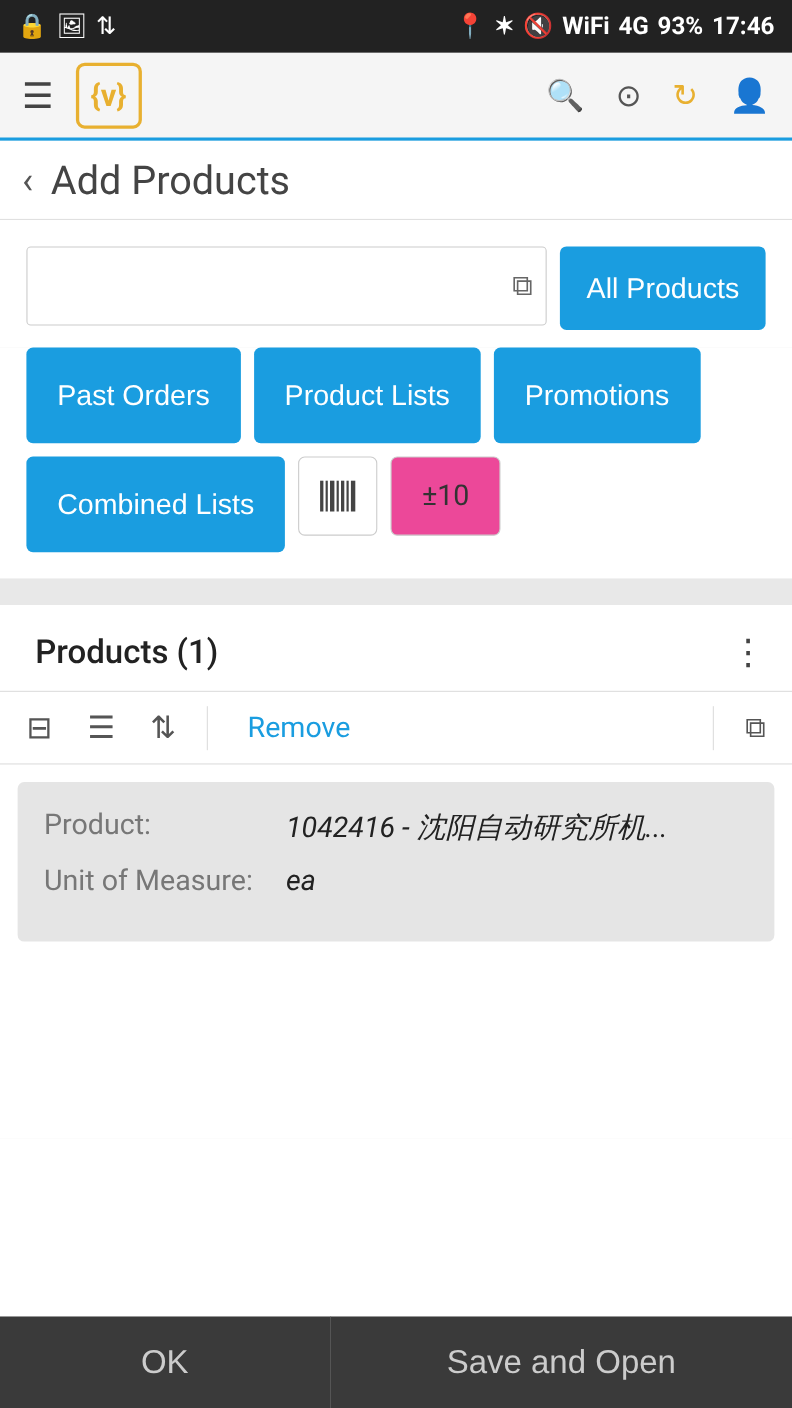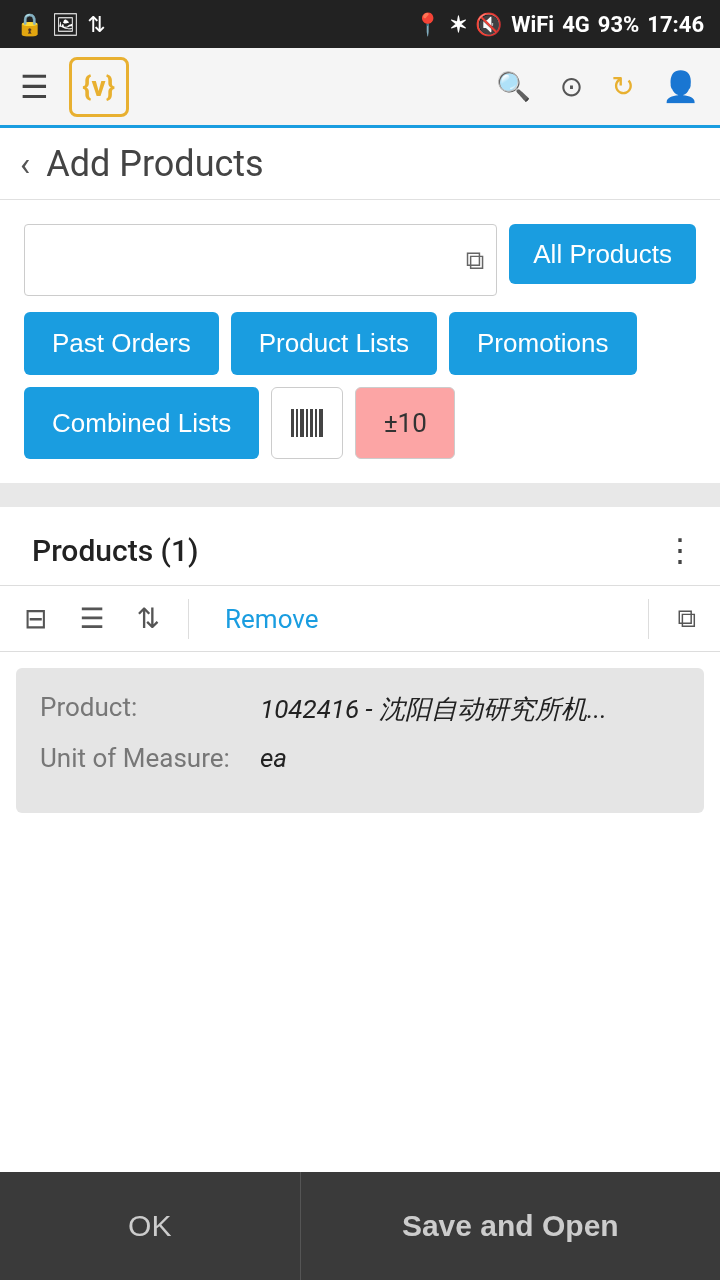--- a/index.html
+++ b/index.html
@@ -89,53 +89,53 @@
     .copy-icon { font-size: 26px; color: #666; cursor: pointer; }
     .all-products-btn {
       background: #1a9de0;
       color: white;
       border: none;
       border-radius: 6px;
       padding: 0 24px;
       font-size: 26px;
       font-weight: 500;
       cursor: pointer;
-      height: 60px;
+      height: 76px;
       white-space: nowrap;
     }
 
     
     .filter-area {
       background: white;
       padding: 0 24px 24px 24px;
       display: flex;
       flex-wrap: wrap;
       gap: 12px;
     }
     .filter-btn {
       background: #1a9de0;
       color: white;
       border: none;
       border-radius: 6px;
-      padding: 16px 28px;
+      padding: 28px 28px;
       font-size: 26px;
       font-weight: 500;
       cursor: pointer;
     }
     .barcode-btn {
       background: white;
       border: 1px solid #ccc;
       border-radius: 6px;
       width: 72px; height: 72px;
       display: flex; align-items: center; justify-content: center;
       cursor: pointer;
       font-size: 30px;
     }
     .qty-btn {
-      background: #fca5a5;
+      background: #ec4899;
       border: 1px solid #ccc;
       border-radius: 6px;
       height: 72px;
       display: flex; align-items: center; justify-content: center;
       padding: 0 20px;
       font-size: 26px;
       color: #333;
       cursor: pointer;
       min-width: 100px;
     }
@@ -213,21 +213,21 @@
       color: #222;
       min-width: 60px;
     }
 
     
     .content-spacer { flex: 1; background: white; min-height: 80px; }
 
     
     .bottom-bar {
       background: #3a3a3a;
-      height: 108px;
+      height: 83px;
       display: flex;
       align-items: center;
     }
     .ok-btn {
       flex: 1;
       height: 100%;
       background: #3a3a3a;
       color: #ccc;
       border: none;
       font-size: 30px;
@@ -235,21 +235,20 @@
       border-right: 1px solid #555;
     }
     .save-open-btn {
       flex: 1.4;
       height: 100%;
       background: #3a3a3a;
       color: #ccc;
       border: none;
       font-size: 30px;
       cursor: pointer;
-      font-weight: bold;
     }
   </style>
 </head>
 <body>
 
 <div class="status-bar">
   <div class="status-left">
     <span>🔒</span>
     <span>🖼</span>
     <span>⇅</span>

